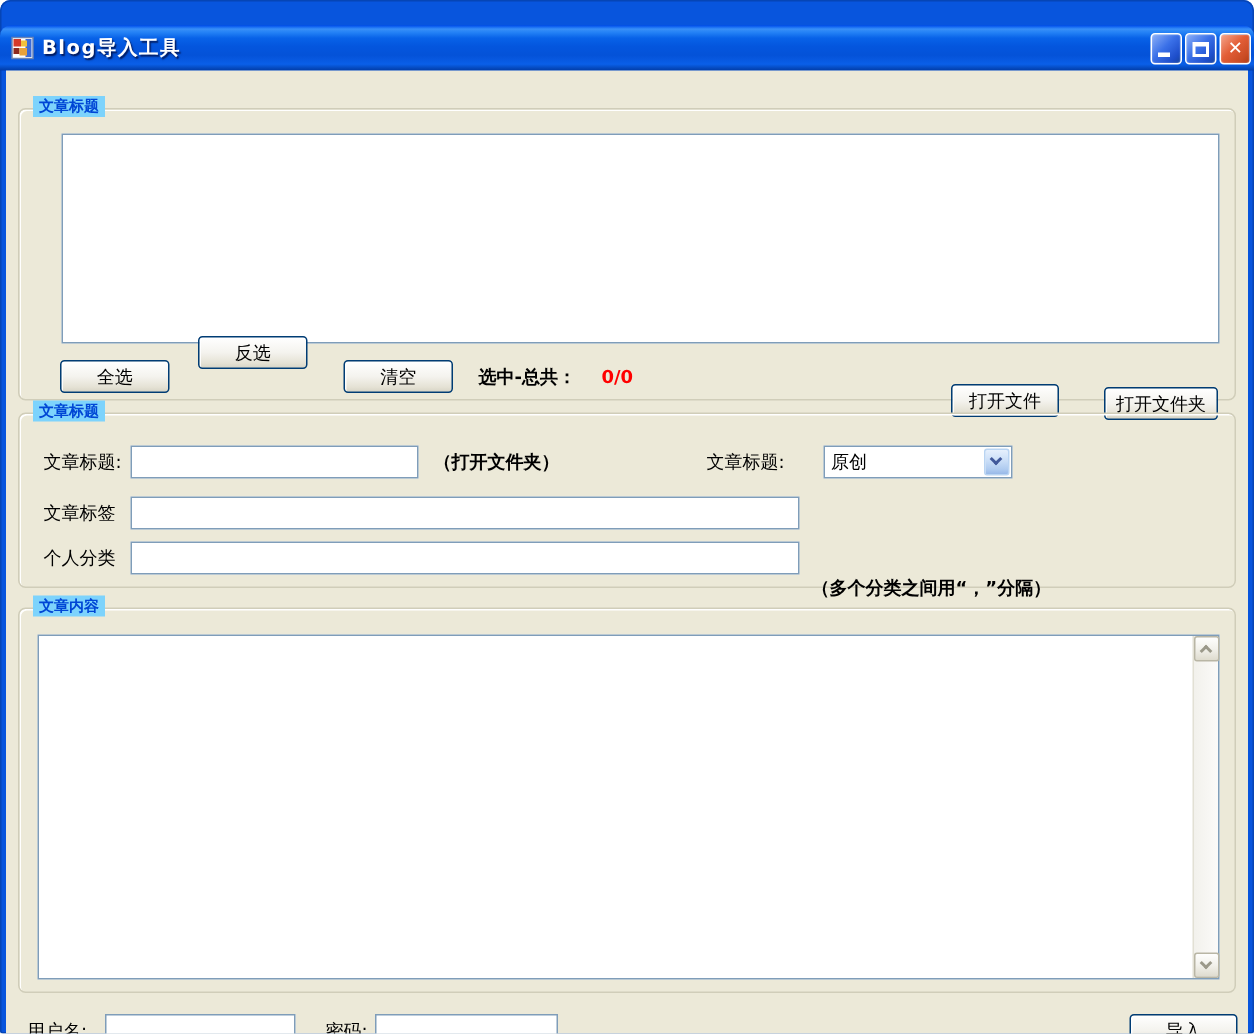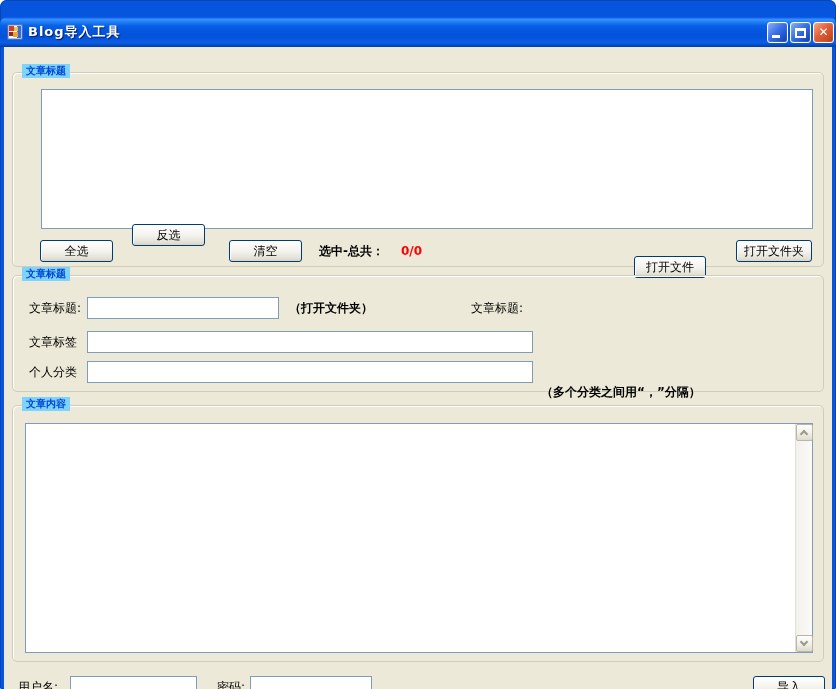--- a/index.html
+++ b/index.html
@@ -137,30 +137,36 @@
 
     <div class="groupbox g1">
       <span class="group-title">文章标题</span>
       <div class="white-box file-list"></div>
       <div class="xp-btn" style="left:27px; top:167px; width:73px;">全选</div>
       <div class="xp-btn" style="left:119px; top:151px; width:73px;">反选</div>
       <div class="xp-btn" style="left:216px; top:167px; width:73px;">清空</div>
       <span class="label count-label" style="left:306px; top:167px;">选中-总共：</span>
       <span class="label red" style="left:388px; top:167px;">0/0</span>
       <div class="xp-btn" style="left:621px; top:167px; width:72px;margin-top:16px;">打开文件</div>
-      <div class="xp-btn" style="left:723px; top:167px; width:76px;">打开文件夹</div>
+      <div class="xp-btn" style="left:723px; top:185px; width:76px;">打开文件夹</div>
     </div>
 
     <div class="groupbox g2">
       <span class="group-title">文章标题</span>
 
       <span class="label" style="left:16px; top:21px;">文章标题:</span>
       <input class="xp-input" style="left: 74px; top: 21px; width: 192px;" value="">
       <span class="hint" style="left:276px; top:21px;">（打开文件夹）</span>
       <span class="label" style="left:458px; top:21px;">文章标题:</span>
+      <div class="combo" style="left:536px; top:21px; width:126px;">
+        <span class="combo-value">原创</span>
+        <div class="combo-btn">
+          <span class="chev chev-down-blue"></span>
+        </div>
+      </div>
 
       <span class="label" style="left:16px; top:55px;font-family:Liberation Serif, serif;">文章标签</span>
       <input class="xp-input" style="left: 74px; top: 55px; width: 446px;" value="">
 
       <span class="label" style="left:16px; top:85px;">个人分类</span>
       <input class="xp-input" style="left: 74px; top: 85px; width: 446px;" value="">
       <span class="hint" style="left:528px; top:85px;margin-top:20px;">（多个分类之间用“，”分隔）</span>
     </div>
 
     <div class="groupbox g3">

